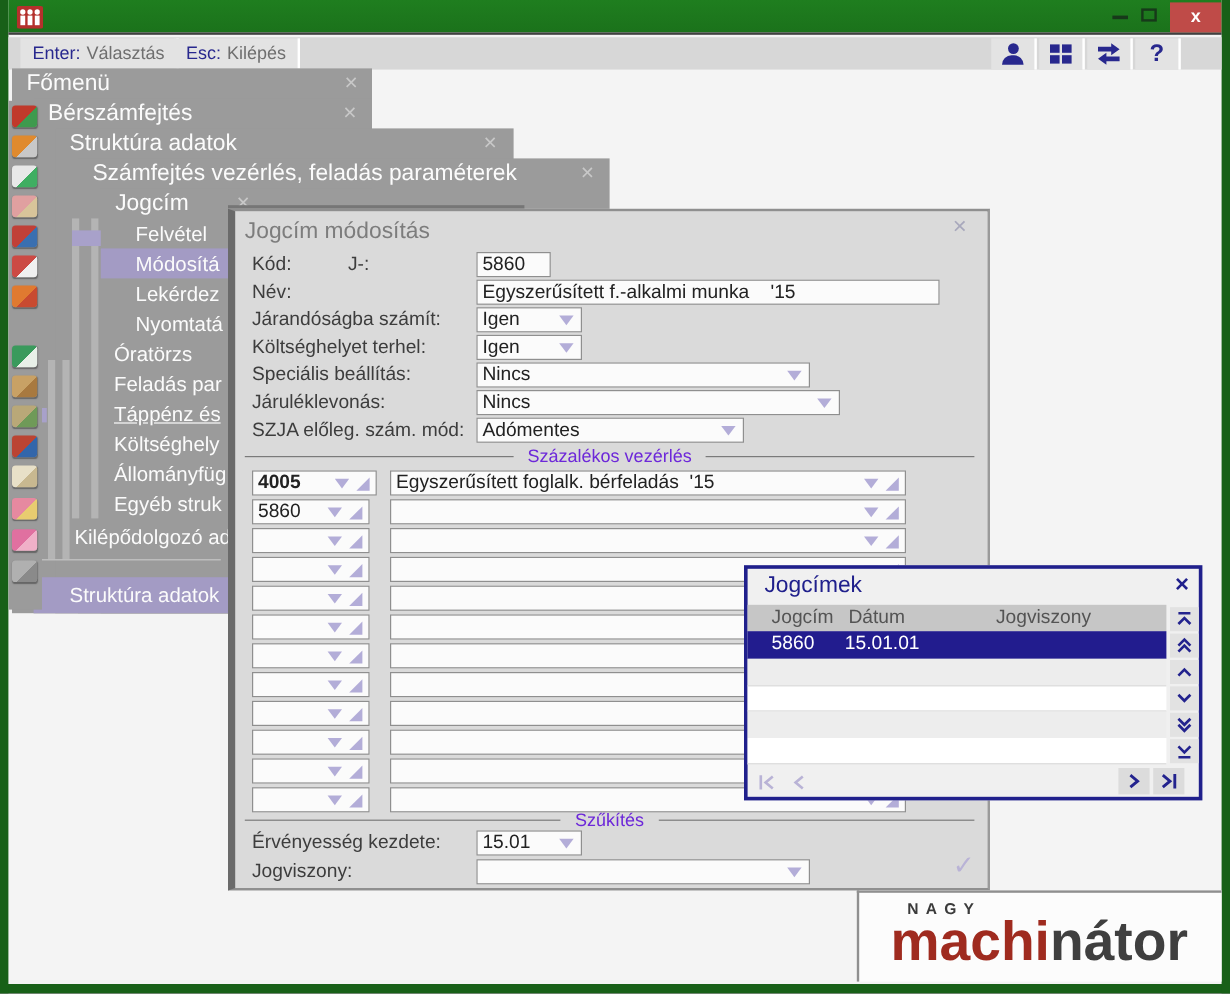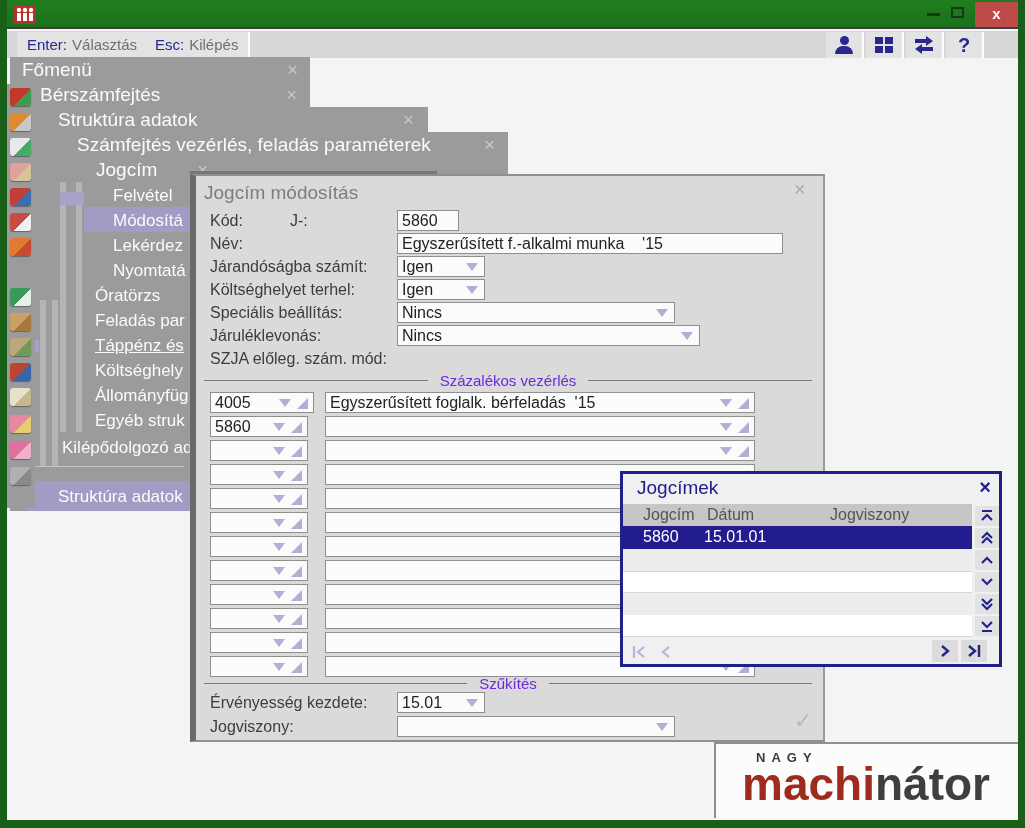--- a/index.html
+++ b/index.html
@@ -223,27 +223,31 @@
       <span class="tri-down"></span>
     </div>
 
     <div class="lbl" style="left:14px;top:151px;">Járuléklevonás:</div>
     <div class="fcombo" style="left:201px;top:149px;width:303px;height:21px;">
       <span>Nincs</span>
       <span class="tri-down"></span>
     </div>
 
     <div class="lbl" style="left:14px;top:174px;">SZJA előleg. szám. mód:</div>
+    <div class="fcombo" style="left:201px;top:172px;width:223px;height:21px;">
+      <span>Adómentes</span>
+      <span class="tri-down"></span>
+    </div>
 
     <div class="sep" style="left:8px;top:196px;width:608px;">
       <span>Százalékos vezérlés</span>
     </div>
 
     <div id="percent-rows">
-        <div class="combo" style="left: 14px; top: 216px; width: 104px; height: 21px;"><span>4005</span><span class="tri-down"></span><span class="tri-corner"></span></div>
+        <div class="combo" style="left: 14px; top: 216px; width: 104px; height: 21px; font-weight: bold;"><span>4005</span><span class="tri-down"></span><span class="tri-corner"></span></div>
         <div class="combo" style="left: 129px; top: 216px; width: 430px; height: 21px;"><span>Egyszerűsített foglalk. bérfeladás  '15</span><span class="tri-down"></span><span class="tri-corner"></span></div>
         <div class="combo" style="left: 14px; top: 240px; width: 98px; height: 21px;"><span>5860</span><span class="tri-down"></span><span class="tri-corner"></span></div>
         <div class="combo" style="left: 129px; top: 240px; width: 430px; height: 21px;"><span class="tri-down"></span><span class="tri-corner"></span></div>
         <div class="combo" style="left: 14px; top: 264px; width: 98px; height: 21px;"><span></span><span class="tri-down"></span><span class="tri-corner"></span></div>
         <div class="combo" style="left: 129px; top: 264px; width: 430px; height: 21px;"><span></span><span class="tri-down"></span><span class="tri-corner"></span></div>
         <div class="combo" style="left: 14px; top: 288px; width: 98px; height: 21px;"><span></span><span class="tri-down"></span><span class="tri-corner"></span></div>
         <div class="combo" style="left: 129px; top: 288px; width: 430px; height: 21px;"><span></span><span class="tri-down"></span><span class="tri-corner"></span></div>
         <div class="combo" style="left: 14px; top: 312px; width: 98px; height: 21px;"><span></span><span class="tri-down"></span><span class="tri-corner"></span></div>
         <div class="combo" style="left: 129px; top: 312px; width: 430px; height: 21px;"><span></span><span class="tri-down"></span><span class="tri-corner"></span></div>
         <div class="combo" style="left: 14px; top: 336px; width: 98px; height: 21px;"><span></span><span class="tri-down"></span><span class="tri-corner"></span></div>

